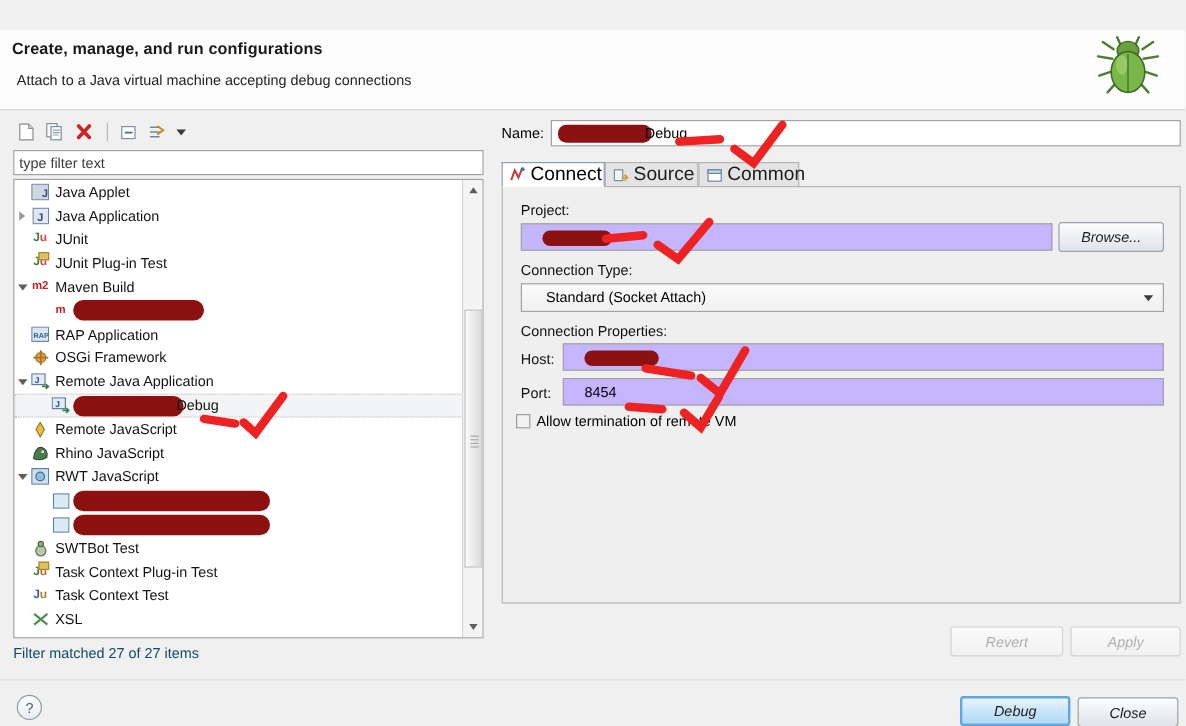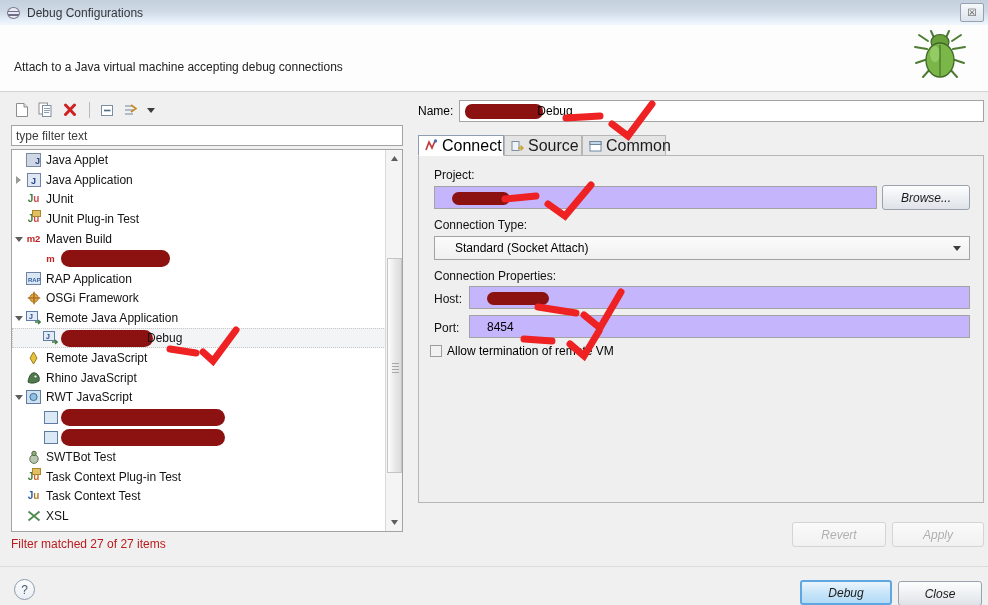--- a/index.html
+++ b/index.html
@@ -87,21 +87,21 @@
   .sthumb{
     position:absolute;left:1px;top:108px;width:15px;height:215px;
     background:linear-gradient(to right,#fdfdfd,#e6e6e6 60%,#dcdcdc);
     border:1px solid #c4c4c4;box-sizing:border-box;
   }
   .grip{position:absolute;left:4px;top:104px;width:7px;}
   .grip i{display:block;height:1px;background:#a9a9a9;margin-bottom:2px;}
 
   .matched{
     position:absolute;left:5px;top:437px;width:392px;height:21px;
-    font-size:12px;color:#b91c1c;padding-top:3px;box-sizing:border-box;
+    font-size:12px;color:#0c4a6e;padding-top:3px;box-sizing:border-box;
   }
 
   
   .rightpane{position:absolute;left:418px;top:100px;width:566px;height:455px;}
   .namerow{display:flex;align-items:center;height:22px;}
   .namelabel{font-size:12px;margin-right:6px;}
   .nameinput{
     flex:1;height:22px;background:#fff;border:1px solid #a3a3a3;box-sizing:border-box;
     font-size:12px;padding:3px 0 0 5px;position:relative;overflow:hidden;
   }
@@ -153,29 +153,23 @@
   .botsep{position:absolute;left:0;top:566px;width:988px;height:1px;background:#dcdcdc;}
 
   
   .mark{position:absolute;pointer-events:none;}
 </style>
 </head>
 <body>
 
 <div class="window">
 
-  <div class="titlebar">
-    <span class="tb-icon">
-        <span class="disc"></span>
-      </span>
-    <span class="tb-title">Debug Configurations</span>
-    <span class="tb-close">☒</span>
-  </div>
 
   <div class="header">
+    <h1>Create, manage, and run configurations</h1>
     <div class="sub">Attach to a Java virtual machine accepting debug connections</div>
     <svg class="bug" viewBox="0 0 64 64">
       <g stroke="#4f7c32" stroke-width="2" fill="none" stroke-linecap="round">
         <path d="M20 18 L11 12 M19 26 L7 24 M20 36 L8 40 M23 45 L15 54"></path>
         <path d="M44 18 L53 12 M45 26 L57 24 M44 36 L56 40 M41 45 L49 54"></path>
         <path d="M27 17 L23 8 M37 17 L41 8"></path>
       </g>
       <ellipse cx="32" cy="19" rx="9" ry="7.5" fill="#6aa03c" stroke="#40682a" stroke-width="1.2"></ellipse>
       <ellipse cx="32" cy="37" rx="14" ry="17" fill="#7ab648" stroke="#3f6a27" stroke-width="1.3"></ellipse>
       <ellipse cx="27" cy="31" rx="5" ry="8" fill="#9ed16f" opacity=".75"></ellipse>

